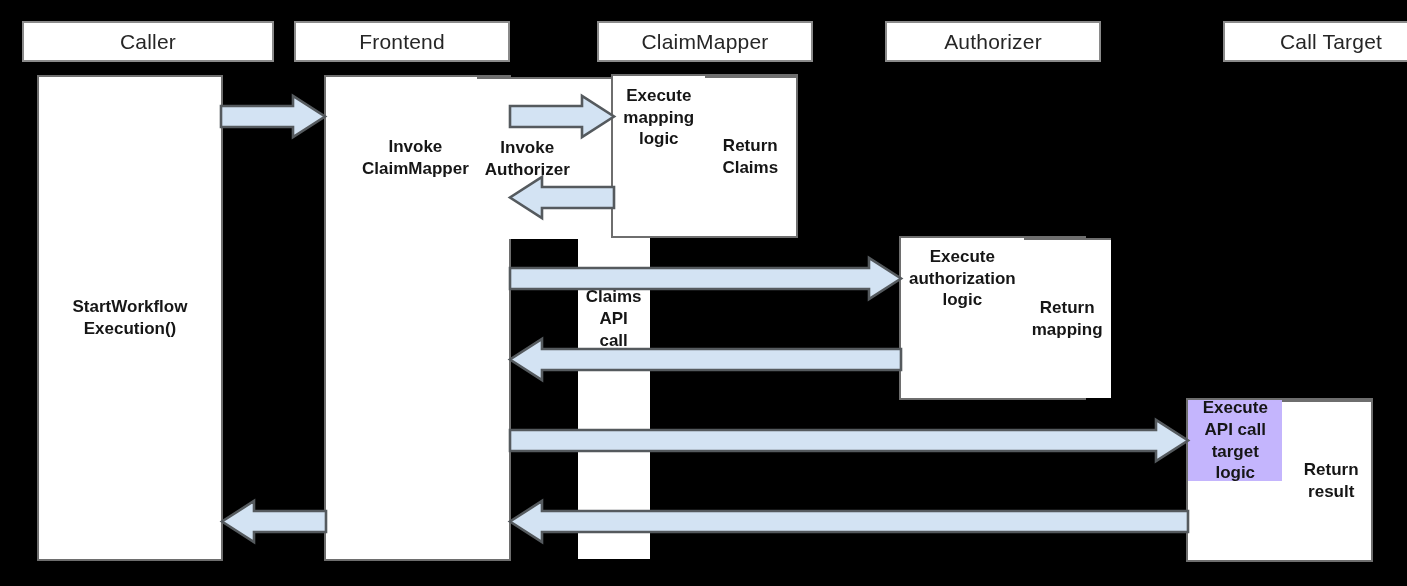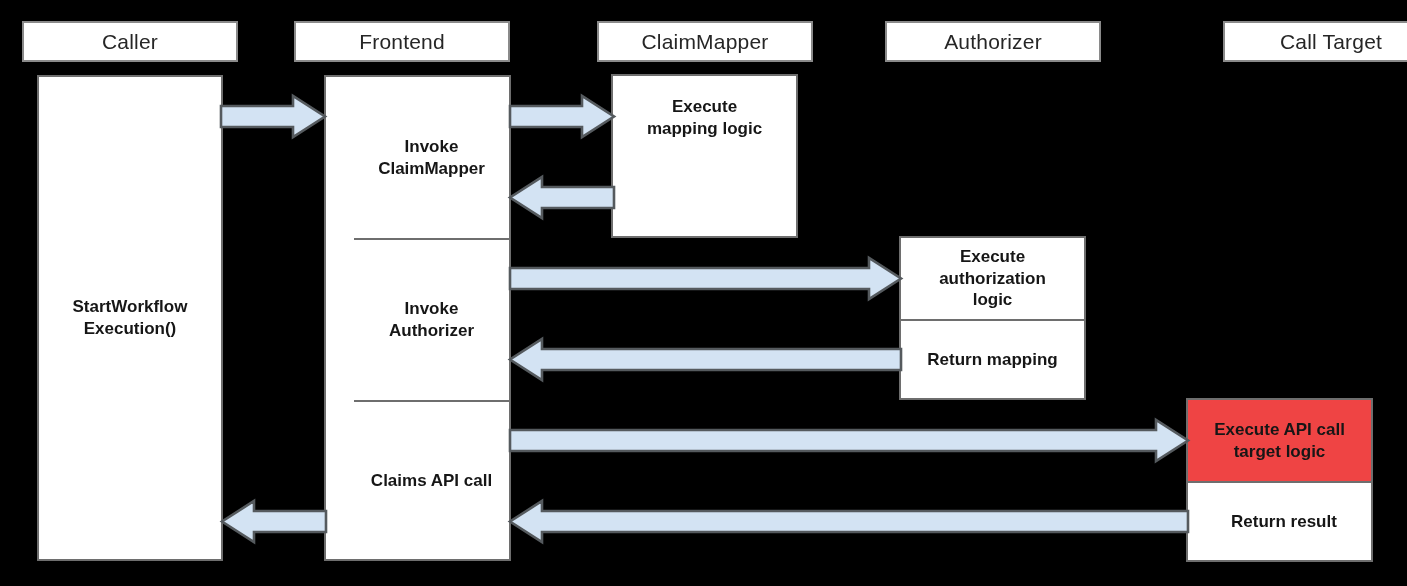--- a/index.html
+++ b/index.html
@@ -35,21 +35,21 @@
     line-height: 1.1;
   }
 
   
   .lifeline {
     position: absolute;
     box-sizing: border-box;
     background: #ffffff;
     border: 2px solid #6e6e6e;
     display: flex;
-    flex-direction: column;
+    flex-direction: row;
   }
   .lifeline-seg {
     box-sizing: border-box;
     display: flex;
     align-items: center;
     justify-content: center;
     text-align: center;
     color: #161616;
     font-size: 17px;
     font-weight: bold;
@@ -75,21 +75,21 @@
     stroke: #555a5e;
     stroke-width: 2.6;
     stroke-linejoin: miter;
   }
 </style>
 </head>
 <body style="background: rgb(0, 0, 0);">
 
 <div id="canvas" style="background: rgb(0, 0, 0);">
 
-  <div class="participant-header" style="left:22px; top:21px; width:216px; height:41px;">
+  <div class="participant-header" style="left:22px; top:21px; width:252px; height:41px;">
     <span>Caller</span>
   </div>
   <div class="participant-header" style="left:294px; top:21px; width:216px; height:41px;">
     <span>Frontend</span>
   </div>
   <div class="participant-header" style="left:597px; top:21px; width:216px; height:41px;">
     <span>ClaimMapper</span>
   </div>
   <div class="participant-header" style="left:885px; top:21px; width:216px; height:41px;">
     <span>Authorizer</span>
@@ -103,29 +103,30 @@
   </div>
 
   <div class="lifeline" style="left: 324px; top: 75px; width: 187px; height: 486px; background: rgb(255, 255, 255); border-color: rgb(110, 110, 110); padding-left: 28px;">
     <div class="lifeline-seg" style="height: 161px; background: rgb(255, 255, 255);">Invoke<br>ClaimMapper</div>
     <div class="lifeline-seg" style="height: 162px; background: rgb(255, 255, 255);">Invoke<br>Authorizer</div>
     <div class="lifeline-seg" style="flex: 1 1 auto; background: rgb(255, 255, 255);">Claims API call</div>
   </div>
 
   <div class="lifeline" style="left: 611px; top: 74px; width: 187px; height: 164px; background: rgb(255, 255, 255); border-color: rgb(110, 110, 110);">
     <div class="lifeline-seg" style="height: 83px; background: rgb(255, 255, 255);">Execute<br>mapping logic</div>
+    <div class="lifeline-seg" style="flex: 1 1 auto; background: rgb(255, 255, 255);">Return Claims</div>
   </div>
 
   <div class="lifeline" style="left: 899px; top: 236px; width: 187px; height: 164px; background: rgb(255, 255, 255); border-color: rgb(110, 110, 110);">
     <div class="lifeline-seg" style="height: 81px; background: rgb(255, 255, 255);">Execute<br>authorization<br>logic</div>
     <div class="lifeline-seg" style="flex: 1 1 auto; background: rgb(255, 255, 255);">Return mapping</div>
   </div>
 
   <div class="lifeline" style="left: 1186px; top: 398px; width: 187px; height: 164px; background: rgb(255, 255, 255); border-color: rgb(110, 110, 110);">
-    <div class="lifeline-seg" style="height: 81px; background: #ef4444;">Execute API call<br>target logic</div>
+    <div class="lifeline-seg" style="height: 81px; background: #c4b5fd;">Execute API call<br>target logic</div>
     <div class="lifeline-seg" style="flex: 1 1 auto; background: rgb(255, 255, 255); padding-left: 17px;">Return result</div>
   </div>
 
   <div class="block-arrow" style="left:221px; top:94px; width:105px; height:45px;">
     <svg width="105" height="45" viewBox="0 0 105 45" preserveAspectRatio="none">
       <polygon class="arrow-shape" points="0,12 72,12 72,2 104,22.5 72,43 72,33 0,33" style="fill: rgb(211, 227, 243); stroke: rgb(85, 90, 94);"></polygon>
     </svg>
   </div>
 
   <div class="block-arrow" style="left:510px; top:94px; width:105px; height:45px;">

